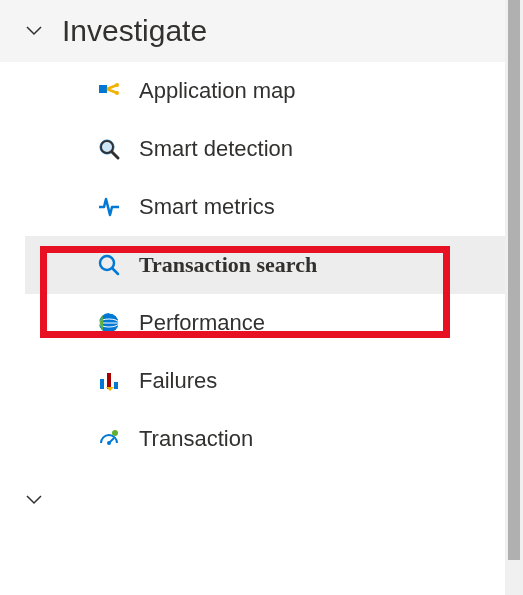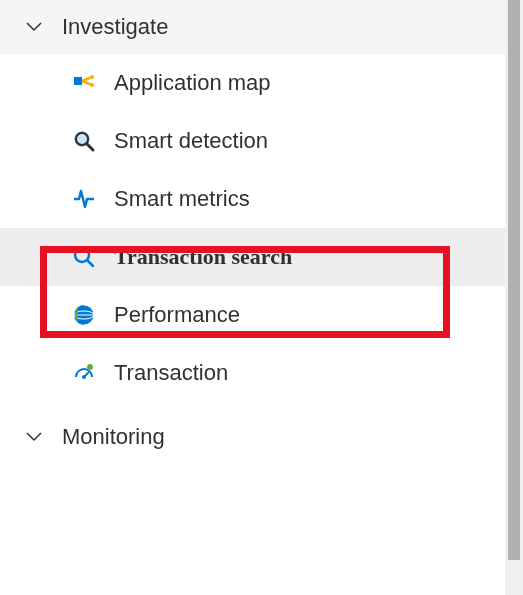--- a/index.html
+++ b/index.html
@@ -32,21 +32,21 @@
       left: 0;
       top: 0;
       right: 18px;
       background: #ffffff;
     }
     .section-header {
       display: flex;
       align-items: center;
       padding: 14px 10px 14px 24px;
       background: #f5f5f5;
-      font-size: 22px;
+      font-size: 30px;
       color: #323130;
       cursor: pointer;
     }
     .section-header.monitoring-hdr {
       background: #ffffff;
       padding-top: 22px;
     }
     .chevron {
       width: 20px;
       height: 20px;
@@ -59,20 +59,21 @@
     }
     .nav-item {
       display: flex;
       align-items: center;
       padding: 16px 10px 16px 72px;
       font-size: 22px;
       color: #323130;
       cursor: pointer;
       position: relative;
       background: #ffffff;
+      margin-left: 25px;
     }
     .nav-item.selected {
       background: #ededed;
       font-weight: 600;
       font-family: Liberation Serif, serif;
     }
     .nav-item .icon {
       width: 24px;
       height: 24px;
       margin-right: 18px;
@@ -157,20 +158,31 @@
           <circle cx="12" cy="12" r="10" fill="#0078d4"></circle>
           <ellipse cx="12" cy="12" rx="10" ry="4" fill="none" stroke="#ffffff" stroke-width="1"></ellipse>
           <path d="M12 2 A10 10 0 0 1 12 22" fill="none" stroke="#ffffff" stroke-width="1"></path>
           <path d="M2 12 L22 12" stroke="#ffffff" stroke-width="1"></path>
           <path d="M6 4 A12 12 0 0 0 6 20" fill="#5fb030" opacity="0.9"></path>
         </svg>
       </span>
       <span>Performance</span>
     </div>
 
+    <div class="nav-item">
+      <span class="icon">
+        <svg viewBox="0 0 24 24" width="24" height="24">
+          <rect x="3" y="10" width="4" height="10" fill="#0078d4"></rect>
+          <rect x="10" y="4" width="4" height="16" fill="#a80000"></rect>
+          <rect x="17" y="13" width="4" height="7" fill="#0078d4"></rect>
+          <path d="M9 18 L13 22 L17 18 Z" fill="#f2b200"></path>
+        </svg>
+      </span>
+      <span>Failures</span>
+    </div>
 
     <div class="nav-item">
       <span class="icon">
         <svg viewBox="0 0 24 24" width="24" height="24">
           <path d="M4 16 A8 8 0 1 1 20 16" fill="none" stroke="#0078d4" stroke-width="2"></path>
           <circle cx="12" cy="16" r="2" fill="#0078d4"></circle>
           <line x1="12" y1="16" x2="17" y2="11" stroke="#0078d4" stroke-width="2"></line>
           <circle cx="18" cy="6" r="3" fill="#5fb030"></circle>
         </svg>
       </span>
@@ -178,18 +190,17 @@
     </div>
 
   </div>
 
   <div class="section-header monitoring-hdr">
     <span class="chevron">
       <svg viewBox="0 0 20 20" width="20" height="20">
           <path d="M3 6 L10 13 L17 6" stroke="#323130" stroke-width="1.5" fill="none"></path>
         </svg>
     </span>
-    <span>Monitoring</span>
   </div>
 
 </nav>
 
 <div class="highlight-box" style="left:40px; top:246px; width:410px; height:92px;"></div>
 
 </body></html>

